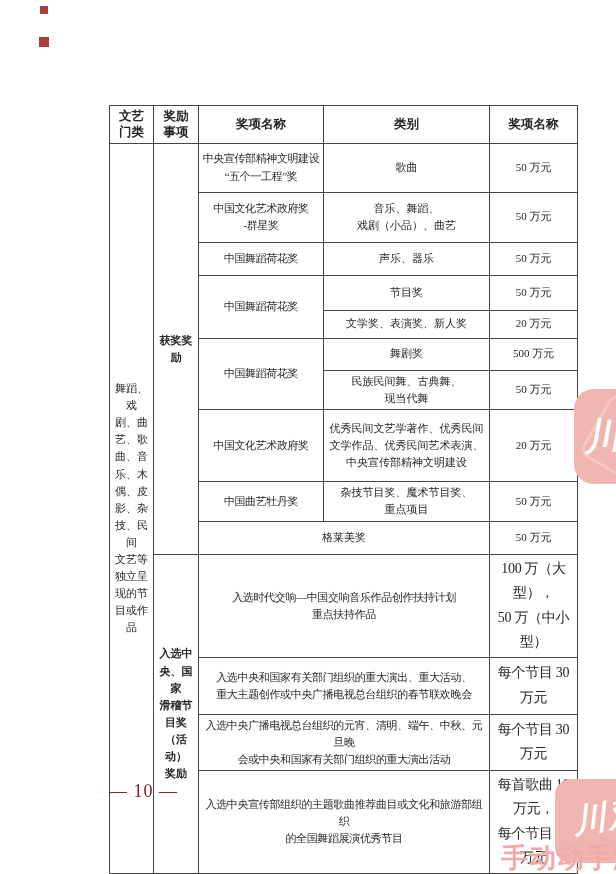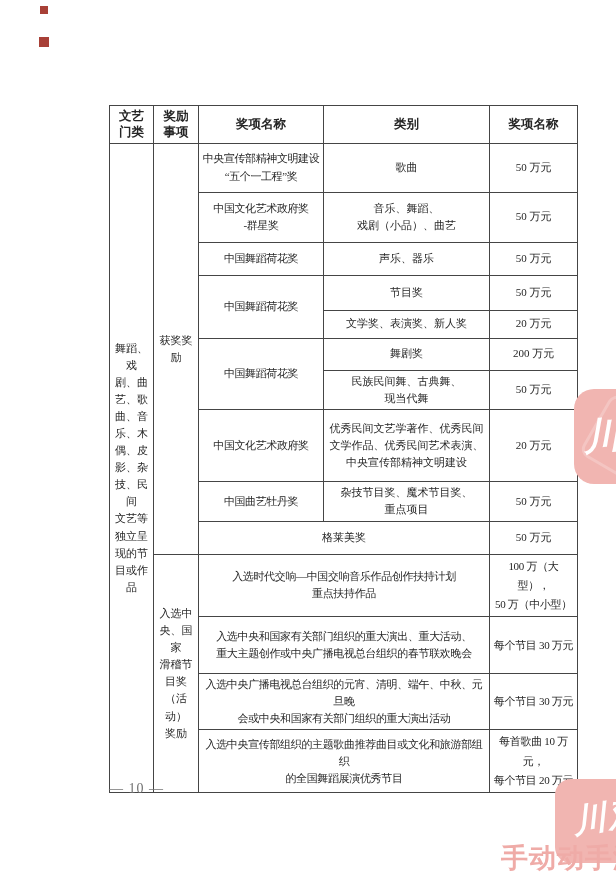--- a/index.html
+++ b/index.html
@@ -17,29 +17,29 @@
     position:absolute; left:75px; top:105px; width:468px;
     border-collapse:collapse; table-layout:fixed;
   }
   table.awards th, table.awards td {
     border:1px solid #454545; text-align:center; vertical-align:middle;
     padding:2px 3px; font-size:11px; line-height:1.55; white-space:pre-line;
     word-break:break-all; overflow:hidden;
   }
   table.awards th { font-weight:bold; font-size:12.5px; line-height:1.3; padding:2px 1px; }
   td.c1 { font-size:11px; line-height:1.62; padding:2px 1px; }
-  td.c2 { font-size:11px; line-height:1.7; padding:2px 1px; }
+  td.c2 { font-size:11px; line-height:1.7; padding:2px 1px;font-weight:bold; }
   td.award { font-size:11px; letter-spacing:-0.4px; line-height:1.8; }
   td.cat   { font-size:11px; line-height:1.6; }
   td.std   { font-size:11px; padding:2px 1px; }
-  td.std.tight { font-size:11px; letter-spacing:-0.3px; line-height:1.75; }
+  td.std.tight { font-size:14px; letter-spacing:-0.3px; line-height:1.75; }
   td.m    { font-size:10.8px; letter-spacing:-0.35px; line-height:1.85; }
   td.m-lg { font-size:11.5px; }
 
-  .pagenum { position:absolute; left:75px; top:781px; font-size:14px; color:#737373; letter-spacing:1px; }
+  .pagenum { position:absolute; left:75px; top:781px; font-size:18px; color:#7f1d1d; letter-spacing:1px; }
 
   .logo { position:absolute; background:#f1b5b1; overflow:hidden; }
   .logo-mid    { left:540px; top:389px; width:97px; height:95px; border-radius:20px; }
   .logo-bottom { left:521px; top:779px; width:96px; height:84px; border-radius:16px; }
   .logo .hex {
     position:absolute; left:50%; top:50%; width:64px; height:64px;
     margin:-32px 0 0 -32px; border:3px solid rgba(255,255,255,0.22);
     border-radius:10px; transform:rotate(30deg);
   }
   .logo-text {
@@ -120,21 +120,21 @@
         <td class="cat">节目奖</td>
         <td class="std">50 万元</td>
       </tr>
       <tr style="height:28px">
         <td class="cat">文学奖、表演奖、新人奖</td>
         <td class="std">20 万元</td>
       </tr>
       <tr style="height:32px">
         <td class="award" rowspan="2">中国舞蹈荷花奖</td>
         <td class="cat">舞剧奖</td>
-        <td class="std">200 万元</td>
+        <td class="std">500 万元</td>
       </tr>
       <tr style="height:35px">
         <td class="cat">民族民间舞、古典舞、
 现当代舞</td>
         <td class="std">50 万元</td>
       </tr>
       <tr style="height:72px">
         <td class="award">中国文化艺术政府奖</td>
         <td class="cat">优秀民间文艺学著作、优秀民间文学作品、优秀民间艺术表演、中央宣传部精神文明建设</td>
         <td class="std">20 万元</td>

